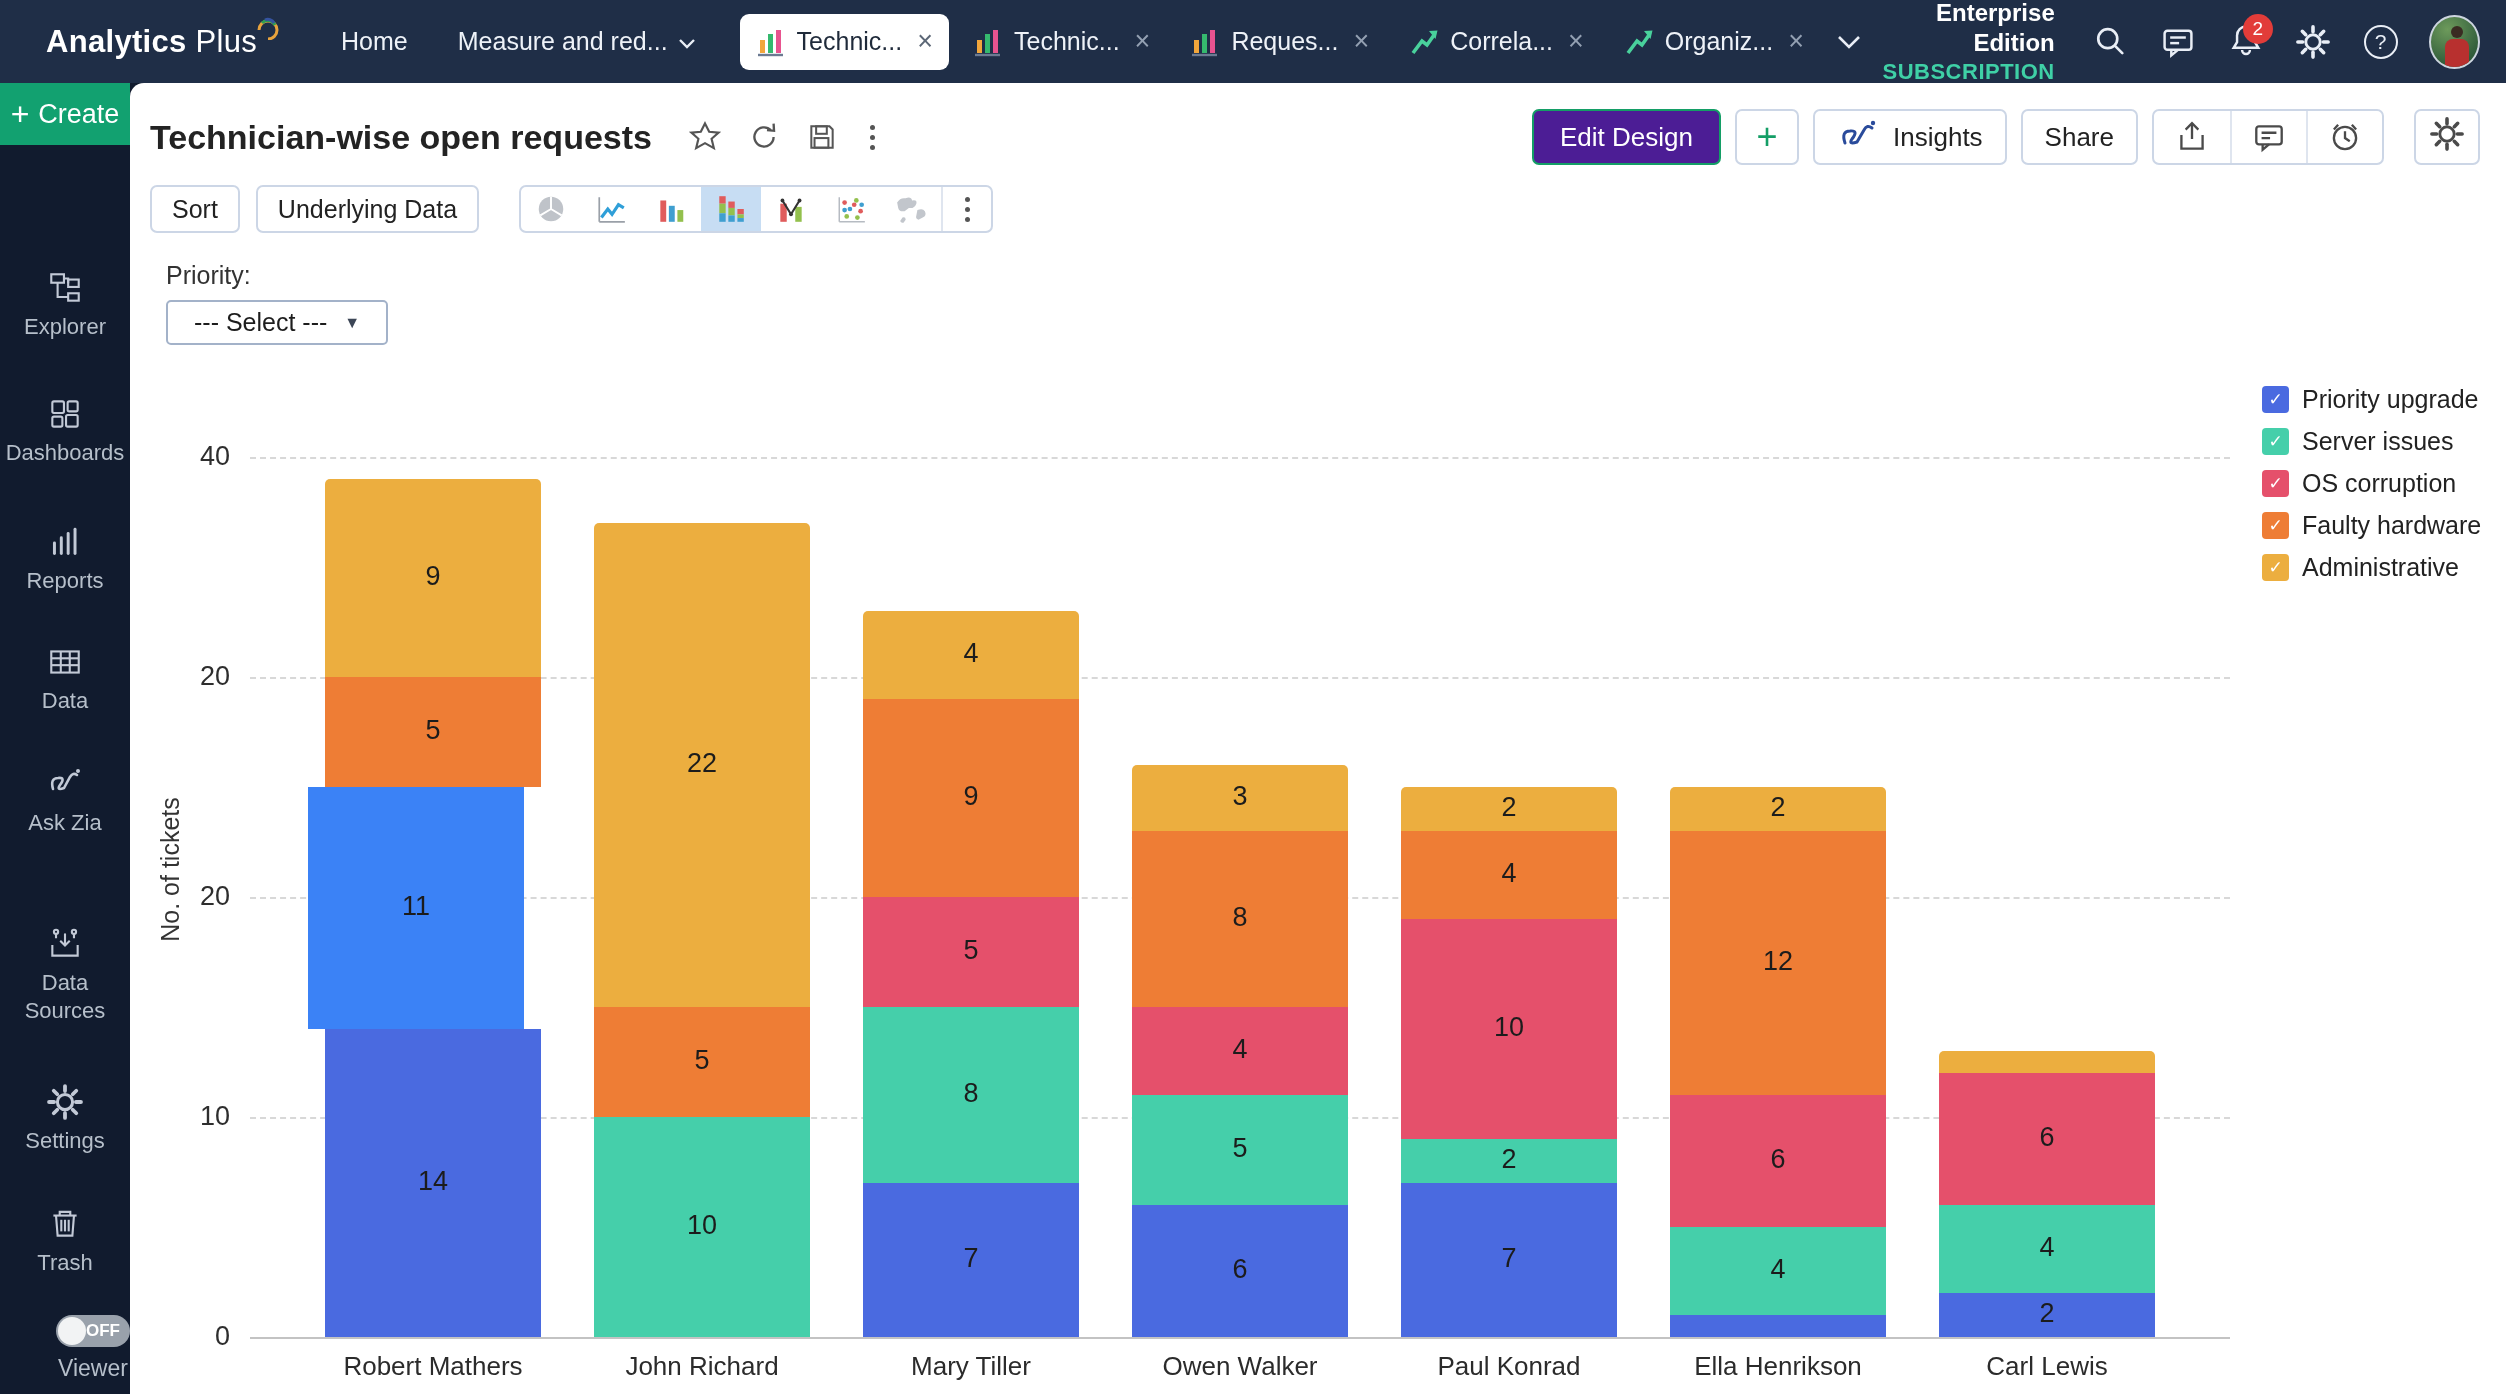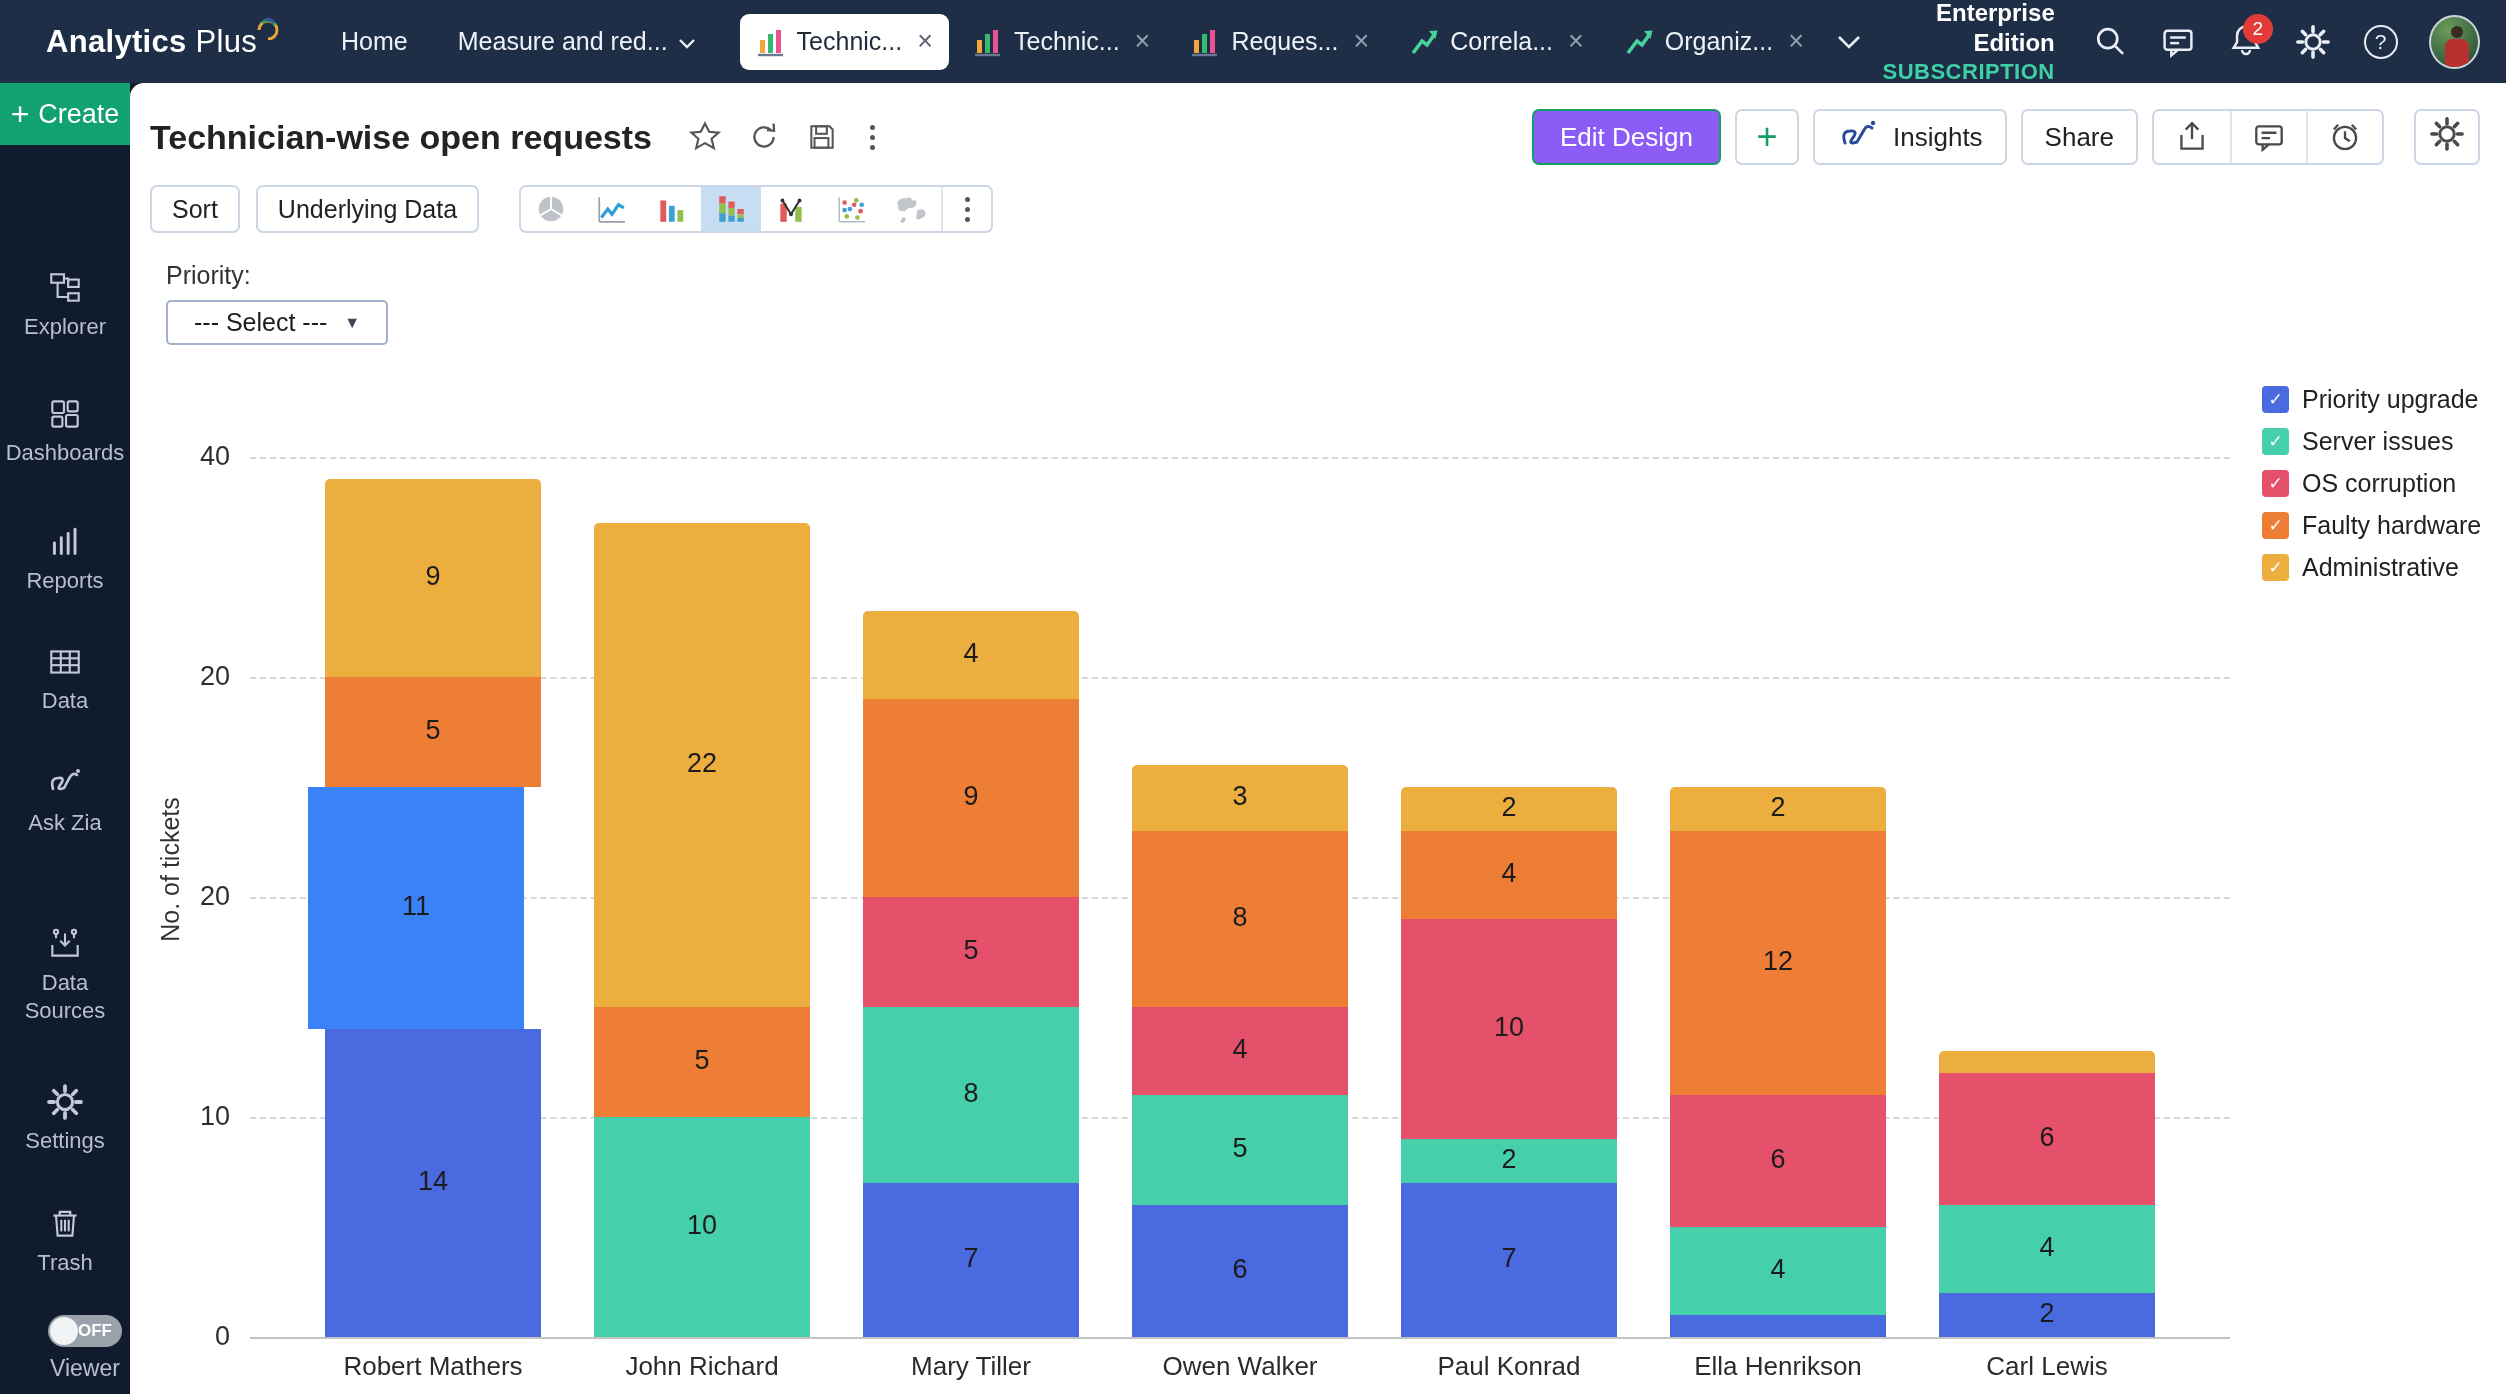--- a/index.html
+++ b/index.html
@@ -30,36 +30,36 @@
   .avatar{width:54px;height:54px;border-radius:50%;background:radial-gradient(circle at 35% 25%,#6d9a5b,#2f5b3a 75%);position:relative;overflow:hidden;border:2px solid #cdd5df;cursor:pointer;}
   .avatar .head{position:absolute;left:20px;top:9px;width:12px;height:12px;border-radius:50%;background:#3a2b22;}
   .avatar .body{position:absolute;left:14px;top:22px;width:24px;height:30px;border-radius:8px 8px 0 0;background:#b8302f;}
 
   
   .sidebar{position:absolute;left:0;top:83px;width:130px;bottom:0;background:#111b2e;}
   .create{position:absolute;left:0;top:0;width:130px;height:62px;background:#12a170;color:#fff;font-size:27px;border:none;display:flex;align-items:center;justify-content:center;gap:9px;cursor:pointer;}
   .create .pl{font-size:32px;font-weight:300;line-height:0;}
   .side-item{position:absolute;left:0;width:130px;text-align:center;color:#b6bfca;font-size:22px;cursor:pointer;line-height:1.25;}
   .side-item .ic{display:block;margin:0 auto 6px;width:38px;height:38px;}
-  .viewer{position:absolute;left:8px;width:154px;text-align:center;color:#b6bfca;font-size:23px;cursor:pointer;}
+  .viewer{position:absolute;left:16px;width:154px;text-align:center;color:#b6bfca;font-size:23px;cursor:pointer;}
   .pill{width:74px;height:32px;border-radius:16px;background:#99a1ab;margin:0 auto 8px;position:relative;}
   .pill .knob{position:absolute;left:2px;top:2px;width:28px;height:28px;border-radius:50%;background:#f2f3f4;}
   .pill .st{position:absolute;right:10px;top:6px;color:#fff;font-size:17px;font-weight:bold;}
 
   
   .content{position:absolute;left:130px;top:83px;right:0;bottom:0;background:#fff;border-top-left-radius:14px;}
   .report-header{display:flex;align-items:center;padding:26px 26px 0 20px;}
   .title{font-size:34px;font-weight:bold;color:#232323;}
   .title-icons{display:flex;align-items:center;gap:26px;margin-left:36px;}
   .tico{cursor:pointer;display:flex;align-items:center;}
   .kebab{display:flex;flex-direction:column;gap:5px;cursor:pointer;padding:2px 6px;}
   .kebab i{width:5px;height:5px;border-radius:50%;background:#555;}
   .actions{margin-left:auto;display:flex;align-items:center;gap:14px;}
   .btn{height:56px;border:2px solid #ccd6e6;border-radius:7px;background:#fff;font-size:26px;color:#222;display:flex;align-items:center;justify-content:center;padding:0 22px;gap:12px;cursor:pointer;}
-  .btn.green{background:#8b5cf6;color:#fff;border-color:#149e66;padding:0 26px;}
+  .btn.green{background:#4c1d95;color:#fff;border-color:#149e66;padding:0 26px;}
   .btn.plusbtn{width:64px;padding:0;color:#149e66;font-size:36px;font-weight:300;}
   .icon-group{display:flex;border:2px solid #ccd6e6;border-radius:7px;overflow:hidden;height:56px;background:#fff;}
   .icon-group .ig{width:76px;display:flex;align-items:center;justify-content:center;cursor:pointer;border-left:2px solid #dfe5ef;}
   .icon-group .ig:first-child{border-left:none;}
   .gearbtn{width:66px;padding:0;margin-left:16px;}
 
   .toolbar{display:flex;align-items:flex-end;margin:20px 0 0 20px;gap:16px;}
   .tbtn{height:48px;border:2px solid #ccd6e6;border-radius:7px;background:#fff;font-size:25px;color:#222;display:flex;align-items:center;padding:0 20px;cursor:pointer;}
   .ct-group{display:flex;align-items:stretch;border:2px solid #ccd6e6;border-radius:7px;height:48px;background:#fff;overflow:hidden;margin-left:24px;}
   .ct{width:60px;display:flex;align-items:center;justify-content:center;cursor:pointer;}

